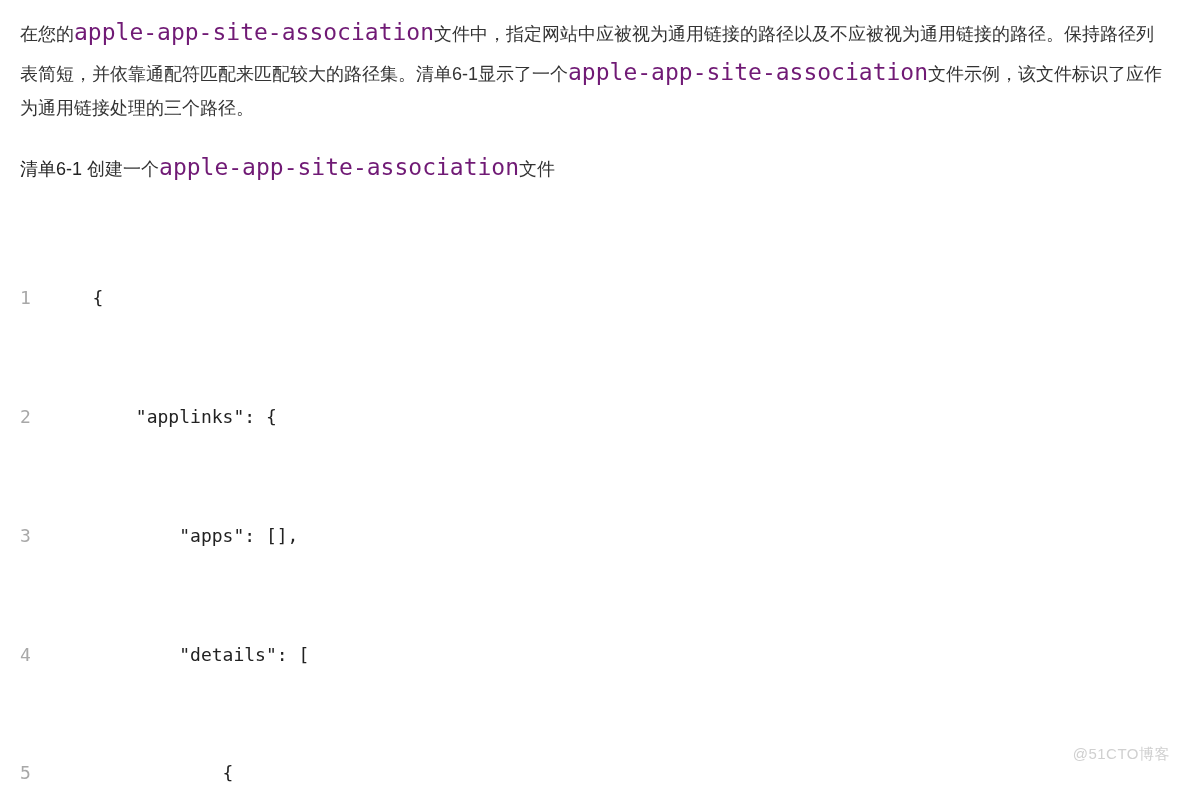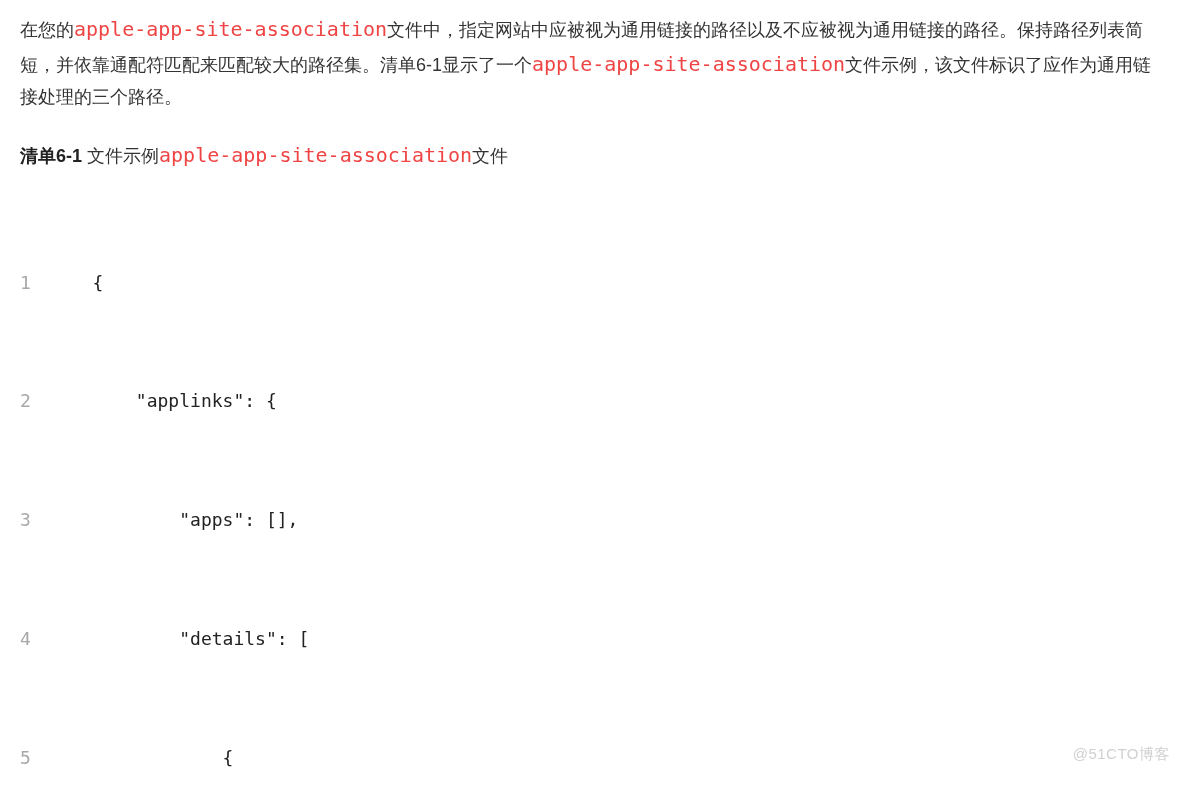--- a/index.html
+++ b/index.html
@@ -15,31 +15,31 @@
       position: relative;
     }
     .paragraph {
       margin-bottom: 22px;
       font-size: 18px;
       color: #333333;
       line-height: 1.75;
     }
     .inline-code {
       font-family: "SF Mono", Menlo, Monaco, Consolas, monospace;
-      color: #ef4444;
-      font-size: 20px;
+      color: #701a75;
+      font-size: 23px;
     }
     .listing-title {
       margin-top: 24px;
       margin-bottom: 12px;
       font-size: 18px;
       color: #333333;
     }
     .listing-title .bold {
-      font-weight: 700;
+      font-weight: 400;
       color: #222222;
     }
     .code-block {
       font-family: "SF Mono", Menlo, Monaco, Consolas, monospace;
       font-size: 18px;
       line-height: 2.2;
       white-space: pre;
     }
     .code-row {
       display: flex;
@@ -69,21 +69,21 @@
     }
   </style>
 </head>
 <body>
 
 <div class="paragraph">
   <span>在您的</span><span class="inline-code">apple-app-site-association</span><span>文件中，指定网站中应被视为通用链接的路径以及不应被视为通用链接的路径。保持路径列表简短，并依靠通配符匹配来匹配较大的路径集。清单6-1显示了一个</span><span class="inline-code">apple-app-site-association</span><span>文件示例，该文件标识了应作为通用链接处理的三个路径。</span>
 </div>
 
 <div class="listing-title">
-  <span class="bold">清单6-1</span><span> 文件示例</span><span class="inline-code">apple-app-site-association</span><span>文件</span>
+  <span class="bold">清单6-1</span><span> 创建一个</span><span class="inline-code">apple-app-site-association</span><span>文件</span>
 </div>
 
 <div class="code-block">
   <div class="code-row"><span class="lineno">1</span><span class="code">   {</span></div>
   <div class="code-row"><span class="lineno">2</span><span class="code">       "applinks": {</span></div>
   <div class="code-row"><span class="lineno">3</span><span class="code">           "apps": [],</span></div>
   <div class="code-row"><span class="lineno">4</span><span class="code">           "details": [</span></div>
   <div class="code-row"><span class="lineno">5</span><span class="code">               {</span></div>
   
   

